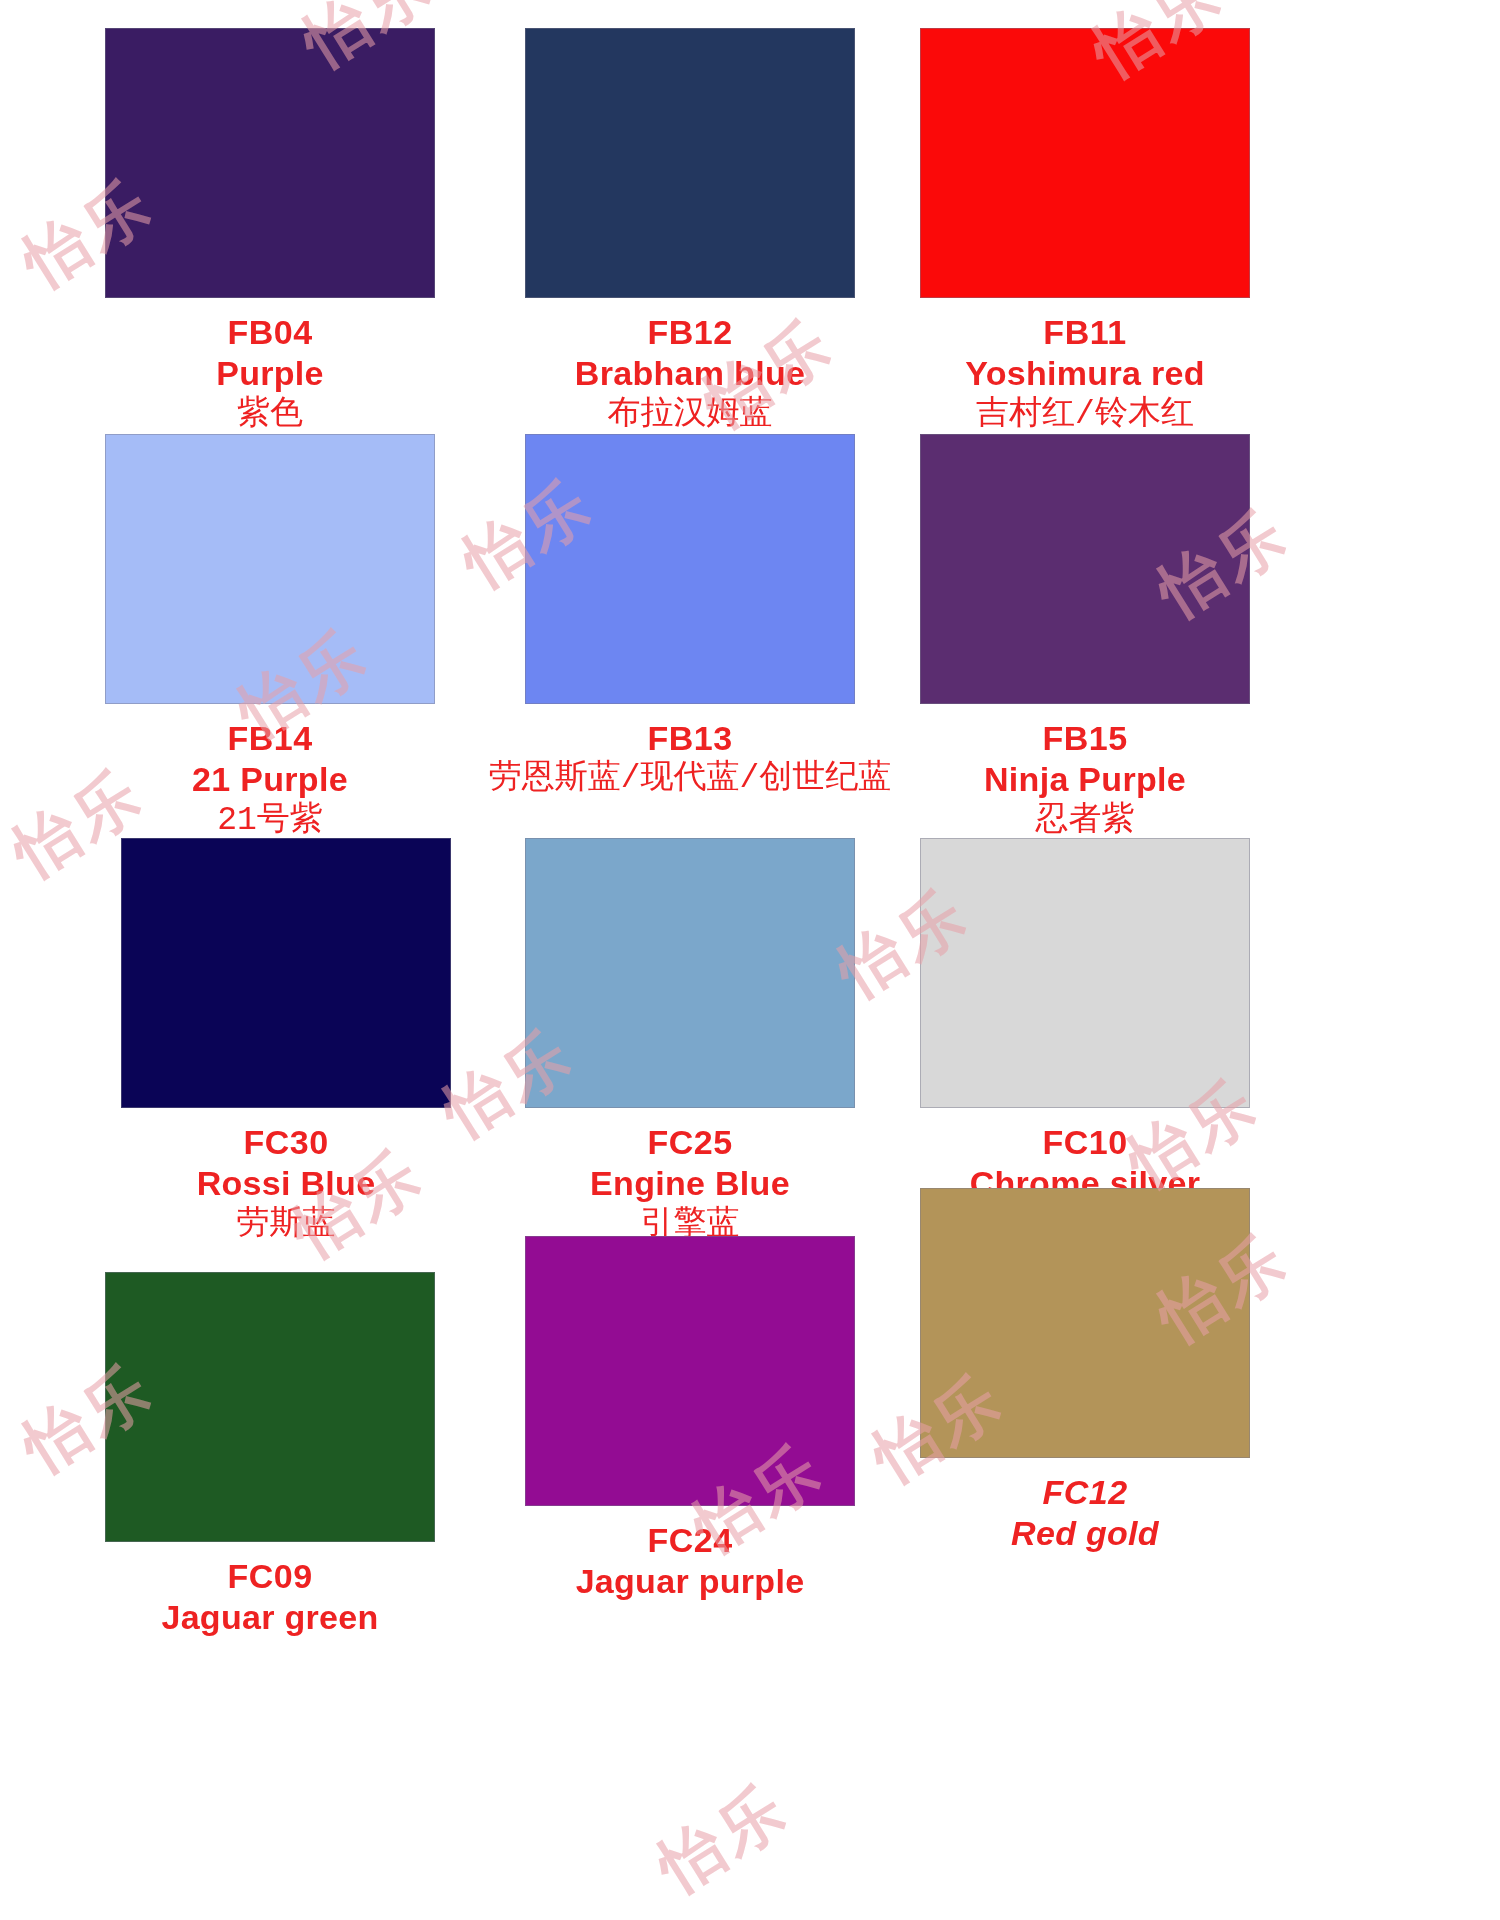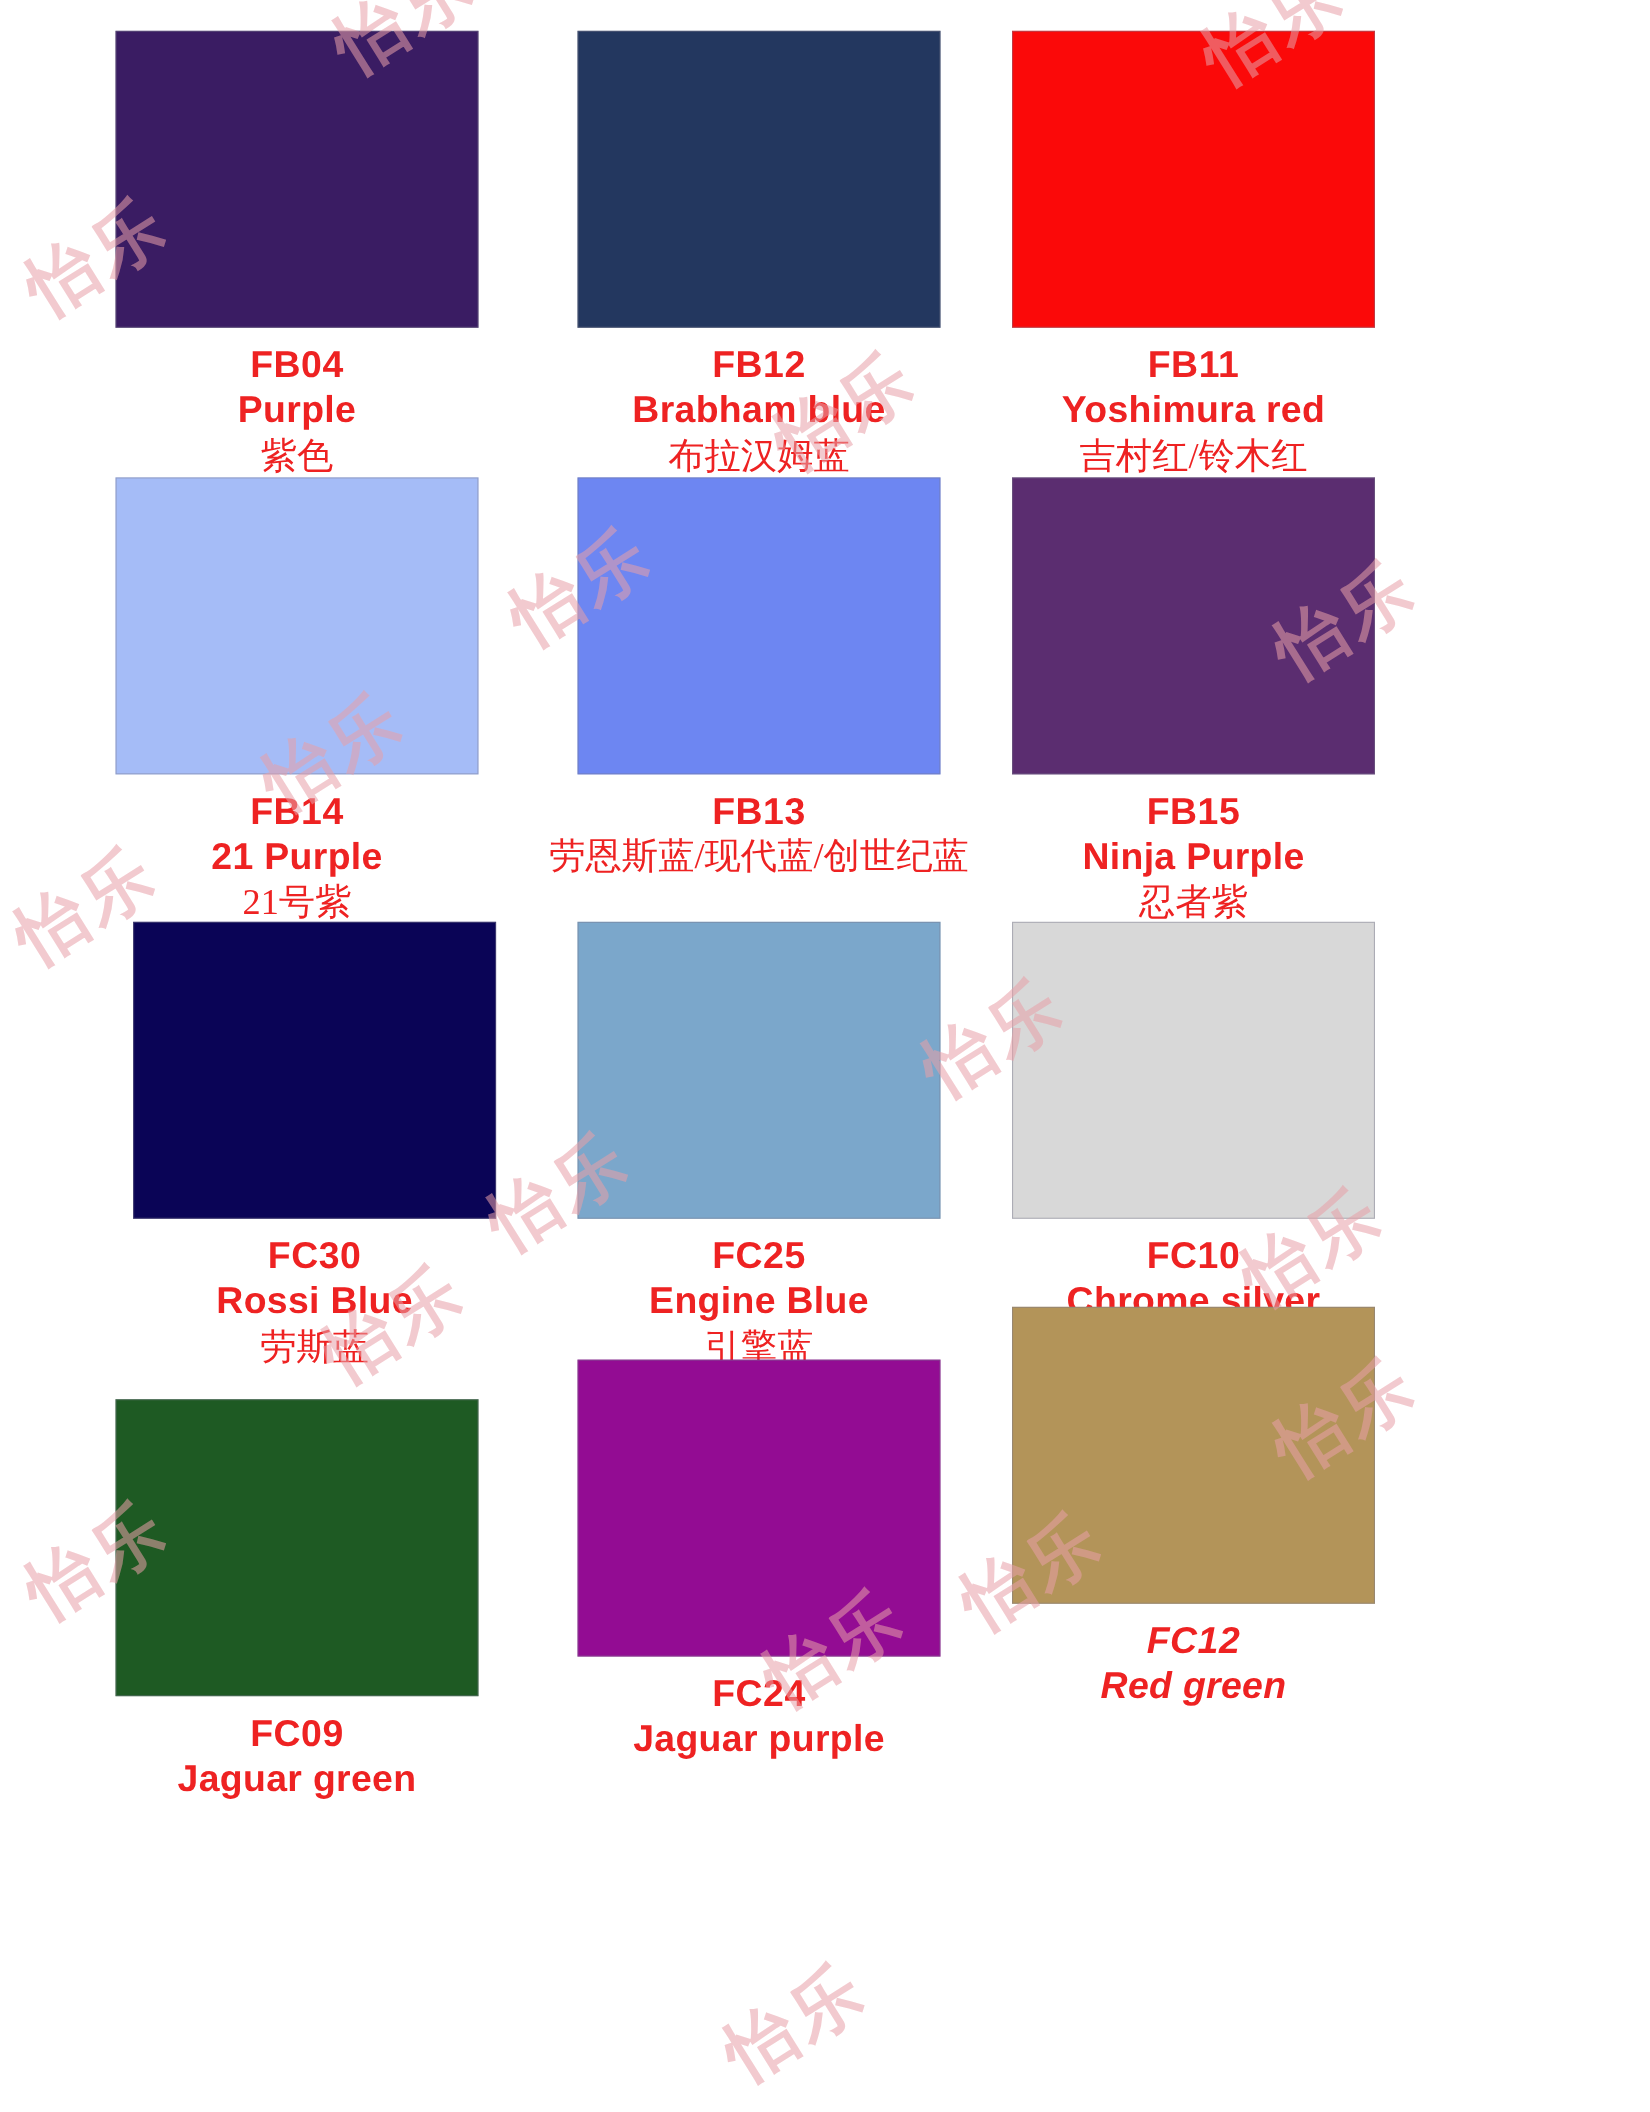--- a/index.html
+++ b/index.html
@@ -71,21 +71,21 @@
     font-weight: 700;
     line-height: 1.22;
     letter-spacing: 0.3px;
     white-space: nowrap;
   }
   .swatch-cn {
     font-size: 33px;
     font-weight: 400;
     line-height: 1.22;
     white-space: nowrap;
-    font-family: Liberation Serif, serif;
+    font-family: Liberation Mono, monospace;
   }
 </style>
 </head>
 <body>
 
 <div id="swatch-grid">
     <div class="swatch-cell" style="left: 60px; top: 28px;">
       <div class="swatch-chip" style="background: rgb(58, 28, 99); width: 330px; height: 270px;"></div>
       <div class="swatch-labels">
         <div class="swatch-code">FB04</div>
@@ -166,21 +166,21 @@
       <div class="swatch-chip" style="background: rgb(147, 12, 147); width: 330px; height: 270px;"></div>
       <div class="swatch-labels">
         <div class="swatch-code">FC24</div>
         <div class="swatch-en">Jaguar purple</div>
       </div>
     </div>
     <div class="swatch-cell" style="left: 875px; top: 1188px; font-style: italic;">
       <div class="swatch-chip" style="background: rgb(179, 148, 89); width: 330px; height: 270px;"></div>
       <div class="swatch-labels">
         <div class="swatch-code">FC12</div>
-        <div class="swatch-en">Red green</div>
+        <div class="swatch-en">Red gold</div>
       </div>
     </div>
   </div>
 
 <div id="watermark-layer">
     <div class="wm" style="left: 20px; top: 190px; font-size: 64px; color: rgb(232, 160, 168); transform: rotate(-32deg);">怡乐</div>
     <div class="wm" style="left: 300px; top: -30px; font-size: 64px; color: rgb(232, 160, 168); transform: rotate(-32deg);">怡乐</div>
     <div class="wm" style="left: 1090px; top: -20px; font-size: 64px; color: rgb(232, 160, 168); transform: rotate(-32deg);">怡乐</div>
     <div class="wm" style="left: 700px; top: 330px; font-size: 64px; color: rgb(232, 160, 168); transform: rotate(-32deg);">怡乐</div>
     <div class="wm" style="left: 235px; top: 640px; font-size: 64px; color: rgb(232, 160, 168); transform: rotate(-32deg);">怡乐</div>

